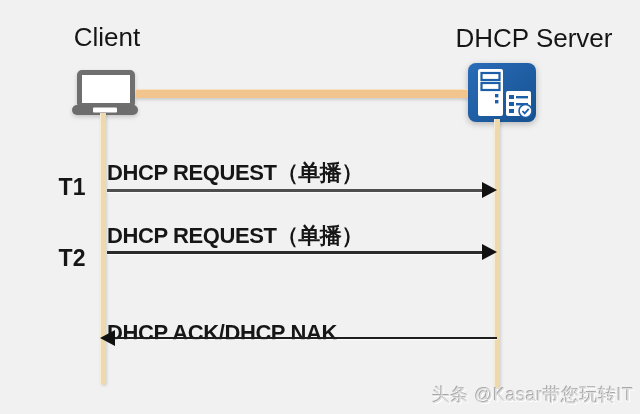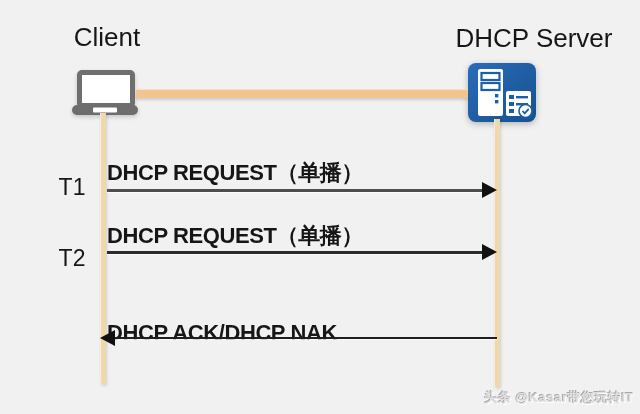--- a/index.html
+++ b/index.html
@@ -29,21 +29,21 @@
   .lifeline{
     position:absolute;width:6px;background:var(--lifeline,#eed9ac);
     box-shadow:1px 1px 3px rgba(0,0,0,.14), inset 1px 0 0 rgba(255,255,255,.5);
     border-radius:0 0 3px 3px;
   }
   .client-lifeline{left:100px;top:113px;height:272px;}
   .server-lifeline{left:494px;top:119px;height:269px;}
   
   .timer-label{
     position:absolute;left:54px;width:36px;text-align:center;
-    font-size:23px;font-weight:400;color:var(--text-dark,#161616);line-height:24px;
+    font-size:23px;font-weight:700;color:var(--text-dark,#161616);line-height:24px;
   }
   .timer-t1{top:175px;}
   .timer-t2{top:246px;}
   .msg-label{
     position:absolute;left:107px;width:382px;
     font-size:22px;font-weight:700;color:var(--text-dark,#161616);
     letter-spacing:-0.4px;line-height:26px;white-space:nowrap;
   }
   .msg1-label{top:160px;}
   .msg2-label{top:223px;}
@@ -64,21 +64,21 @@
   .ah2{left:482px;top:244px;}
   .arrowhead-left{
     position:absolute;width:0;height:0;
     border-top:8px solid transparent;border-bottom:8px solid transparent;
     border-right:15px solid #111;
   }
   .ah3{left:100px;top:330px;}
   
   .watermark{
     position:absolute;right:6px;bottom:7px;z-index:5;
-    font-size:13px;font-weight:700;letter-spacing:.5px;white-space:nowrap;
+    font-size:18px;font-weight:400;letter-spacing:.5px;white-space:nowrap;
     color:var(--watermark-gray,#dededf);
     text-shadow:-1px -1px 0 #a8a8a9, 1px 1px 0 #ffffff;
   }
   .svg-blue{fill:var(--server-blue,#1b5fa8);}
   .svg-gray{fill:var(--laptop-gray,#6d6d6d);}
 </style>
 </head>
 <body>
 
 <div class="stage">

